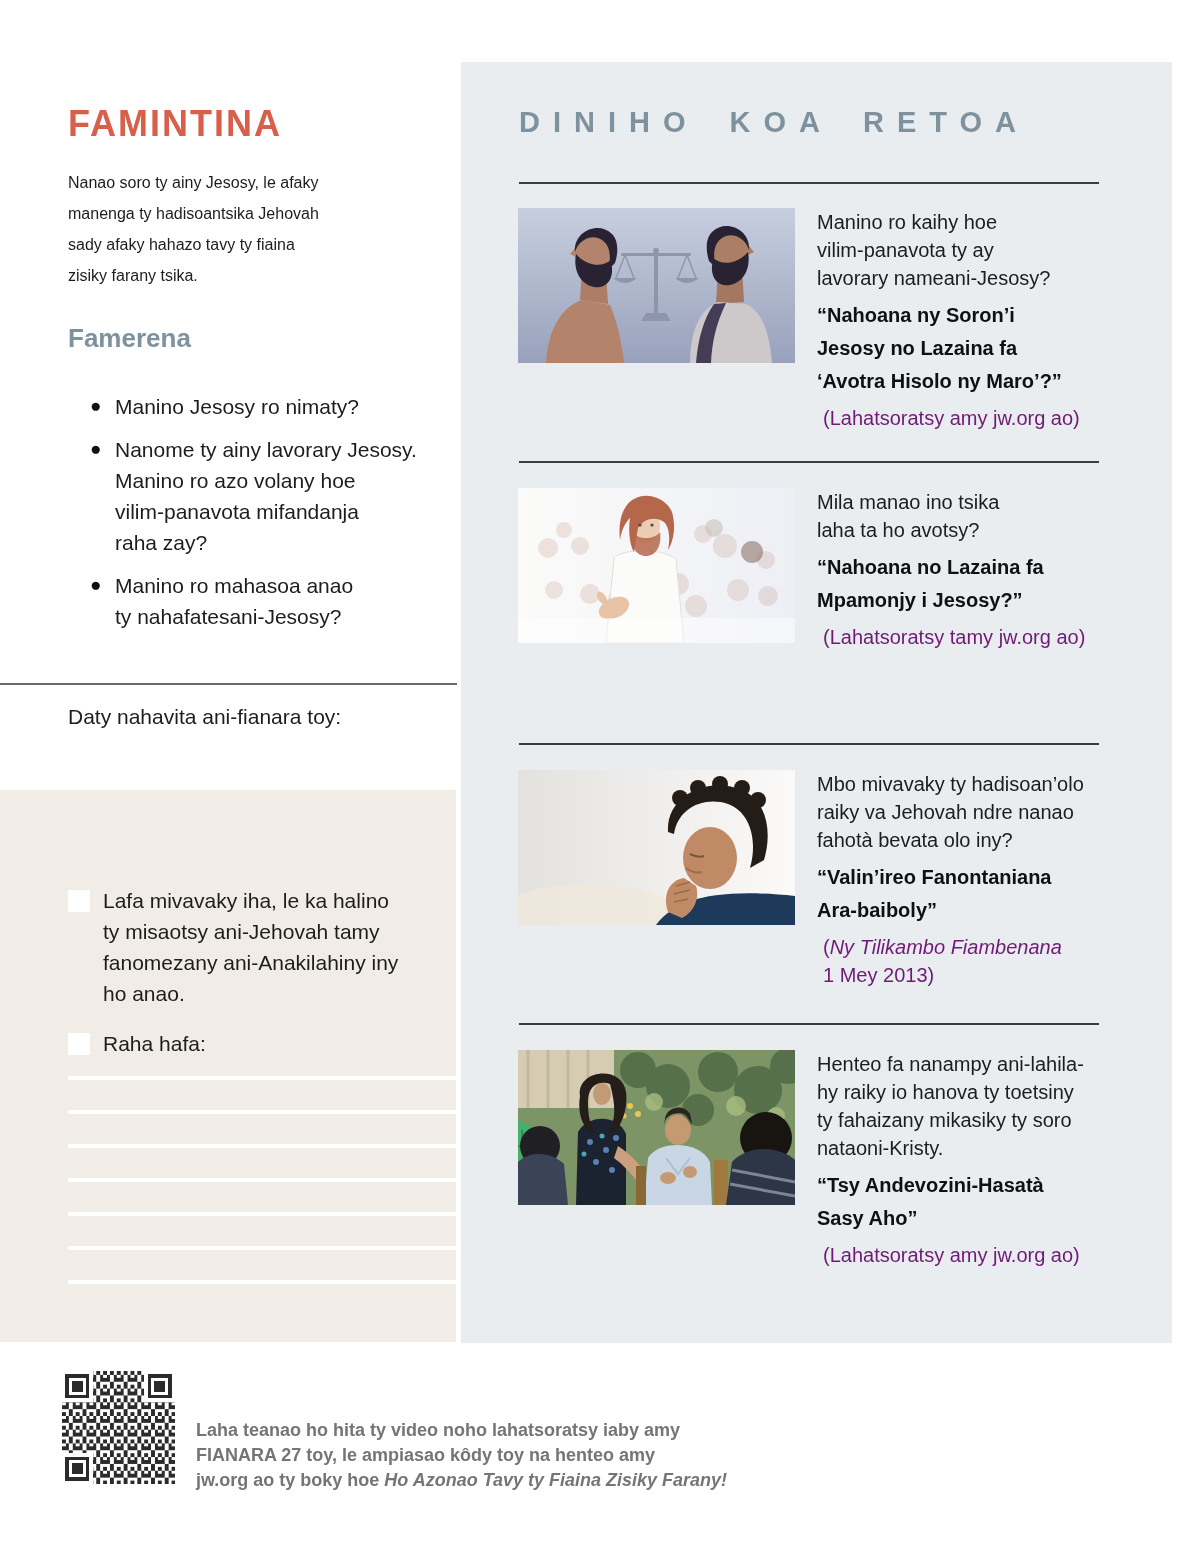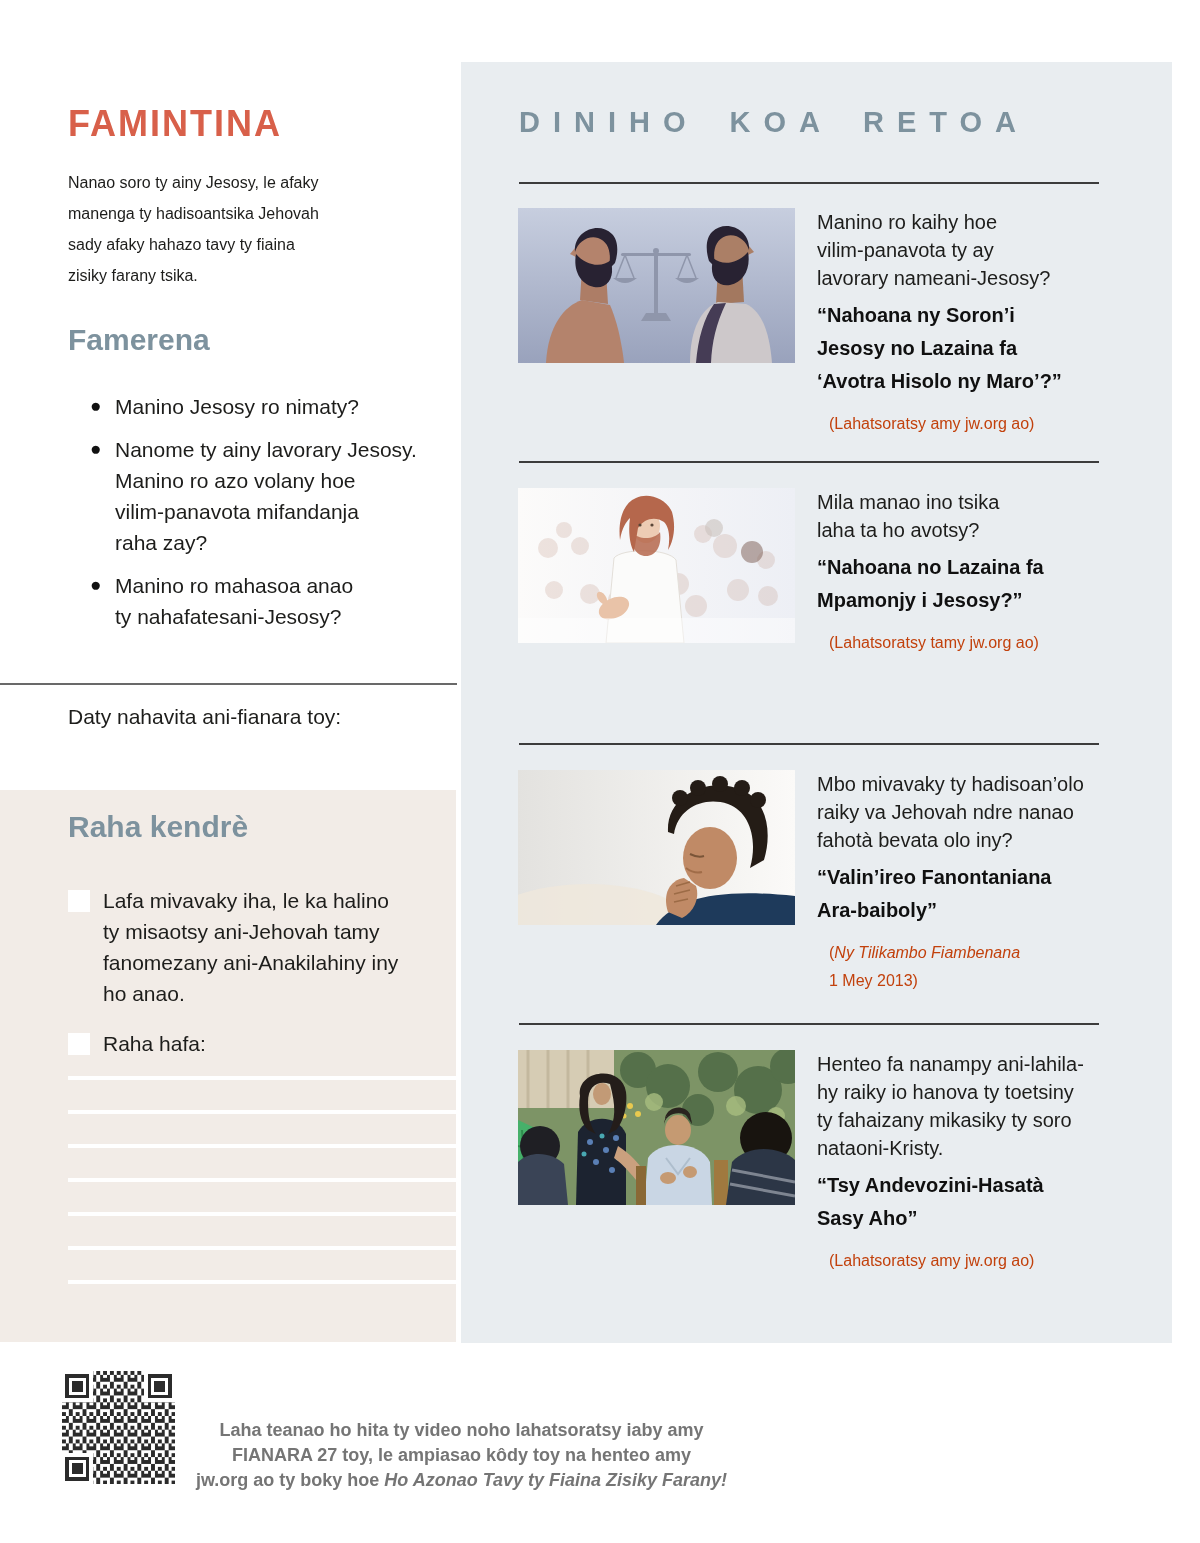--- a/index.html
+++ b/index.html
@@ -5,21 +5,21 @@
   html,body{margin:0;padding:0;background:#fff;}
   .page{position:relative;width:1200px;height:1543px;background:#fff;
         font-family:"Liberation Sans",sans-serif;overflow:hidden;color:#1d1d1b;padding-left:44px;}
   .abs{position:absolute;}
   .pre{white-space:pre-line;}
 
   
   .fam-title{left:68px;top:103px;margin:0;font-size:36px;font-weight:bold;
              color:#d8604a;letter-spacing:2px;}
   .summary-text{left:68px;top:167px;width:400px;margin:0;font-size:16px;line-height:31px;}
-  .sub-title{margin:0;font-size:30px;font-weight:bold;color:#7d929e;}
+  .sub-title{margin:0;font-size:26px;font-weight:bold;color:#7d929e;}
   .famerena{left:68px;top:323px;}
   .bullets{left:68px;top:391px;width:400px;list-style:none;margin:0;padding:0;}
   .bullets li{position:relative;padding-left:47px;font-size:21px;line-height:31px;margin-bottom:12px;}
   .dot{position:absolute;left:22px;top:-1px;font-size:19px;color:#111;}
   .left-divider{left:0;top:683px;width:457px;border:none;border-top:2px solid #696969;margin:0;}
   .date-label{left:68px;top:701px;margin:0;font-size:21px;line-height:31px;}
 
   
   .goal-panel{left:0;top:790px;width:456px;height:552px;background:#f2ece7;}
   .goal-title{left:68px;top:20px;}
@@ -35,27 +35,27 @@
                letter-spacing:13px;word-spacing:10px;color:#7d929e;white-space:nowrap;}
   .rule{position:absolute;left:58px;width:580px;border:none;border-top:2px solid #3c3c3c;margin:0;}
   .r0{top:120px;} .r1{top:399px;} .r2{top:681px;} .r3{top:961px;}
   .rc-item{position:absolute;left:57px;width:600px;}
   .it1{top:146px;} .it2{top:426px;} .it3{top:708px;} .it4{top:988px;}
   .thumb{position:absolute;left:0;top:0;width:277px;height:155px;overflow:hidden;}
   .thumb svg{display:block;}
   .rc-text{position:absolute;left:299px;top:0;width:310px;}
   .q{margin:0 0 7px 0;font-size:20px;line-height:28px;color:#1d1d1b;}
   .t{margin:0 0 1px 0;font-size:20px;line-height:33px;font-weight:bold;color:#101010;}
-  .s{margin:12px;font-size:16px;line-height:28px;color:#c2410c;}
+  .s{margin:6px;font-size:20px;line-height:28px;color:#701a75;}
 
   
   .qr{left:62px;top:1371px;width:113px;height:113px;}
   .footer-text{left:196px;top:1418px;margin:0;font-size:18px;line-height:25px;
                font-weight:bold;color:#757575;}
-  .fl{display:block;text-align:center;}
+  .fl{display:block;}
 </style>
 </head>
 <body>
 
 <div class="page">
 
   <h2 class="abs fam-title">FAMINTINA</h2>
   <p class="abs summary-text pre">Nanao soro ty ainy Jesosy, le afaky
 manenga ty hadisoantsika Jehovah
 sady afaky hahazo tavy ty fiaina
@@ -78,21 +78,20 @@
       <span class="dot">●</span>
       <span class="pre">Manino ro mahasoa anao
 ty nahafatesani-Jesosy?</span>
     </li>
   </ul>
 
   <hr class="abs left-divider">
   <p class="abs date-label">Daty nahavita ani-fianara toy:</p>
 
   <section class="abs goal-panel">
-    <h3 class="abs sub-title goal-title">Raha kendrè</h3>
 
     <div class="abs goal-item gi1">
       <span class="checkbox"></span>
       <p class="pre">Lafa mivavaky iha, le ka halino
 ty misaotsy ani-Jehovah tamy
 fanomezany ani-Anakilahiny iny
 ho anao.</p>
     </div>
     <div class="abs goal-item gi2">
       <span class="checkbox"></span>

